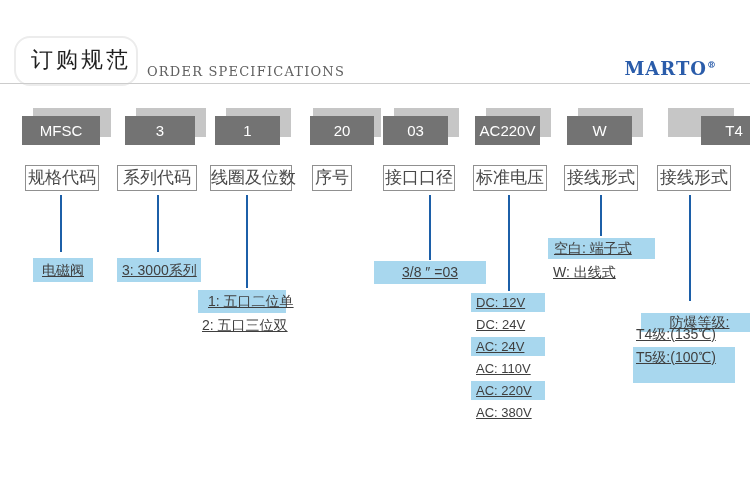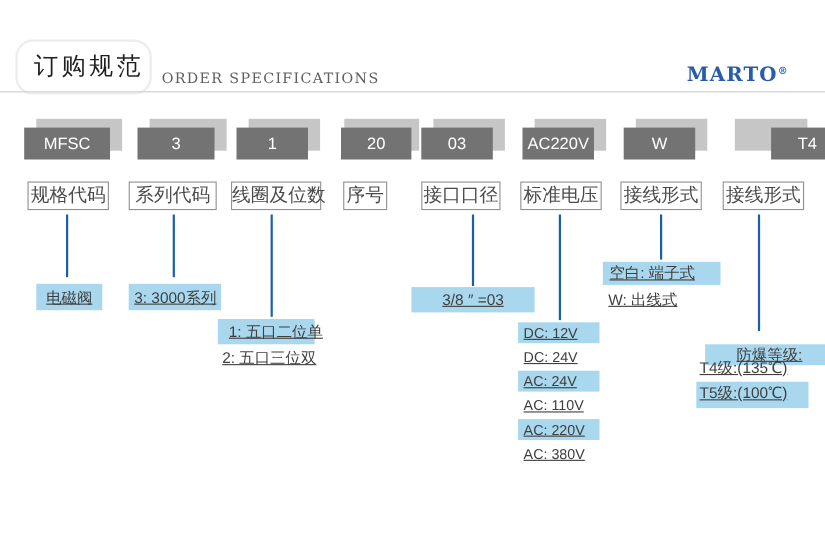--- a/index.html
+++ b/index.html
@@ -117,15 +117,15 @@
   <div class="vline" style="left:600px;height:41px;"></div>
   <div class="note hl" style="left:548px;top:238px;width:107px;height:21px;line-height:21px;padding-left:6px;">空白: 端子式</div>
   <div class="note" style="left:551px;top:262px;width:95px;height:21px;line-height:21px;padding-left:2px;">W: 出线式</div>
 
   <div class="shadow" style="left:668px;width:66px;"></div>
   <div class="bluebox" style="left:657px;width:66px;margin-left:44px;">T4</div>
   <div class="labelbox" style="left:657px;width:72px;">接线形式</div>
   <div class="vline" style="left:689px;height:106px;"></div>
   <div class="note hl" style="left:641px;top:313px;width:117px;height:19px;line-height:19px;text-align:center;">防爆等级:</div>
   <div class="note" style="left:634px;top:324px;width:106px;height:20px;line-height:20px;padding-left:2px;">T4级:(135℃)</div>
-  <div class="note hl" style="left:633px;top:347px;width:102px;height:24px;line-height:20px;padding-left:3px;">T5级:(100℃)</div>
+  <div class="note hl" style="left:633px;top:347px;width:102px;height:36px;line-height:20px;padding-left:3px;">T5级:(100℃)</div>
 
 </div>
 
 </body></html>

